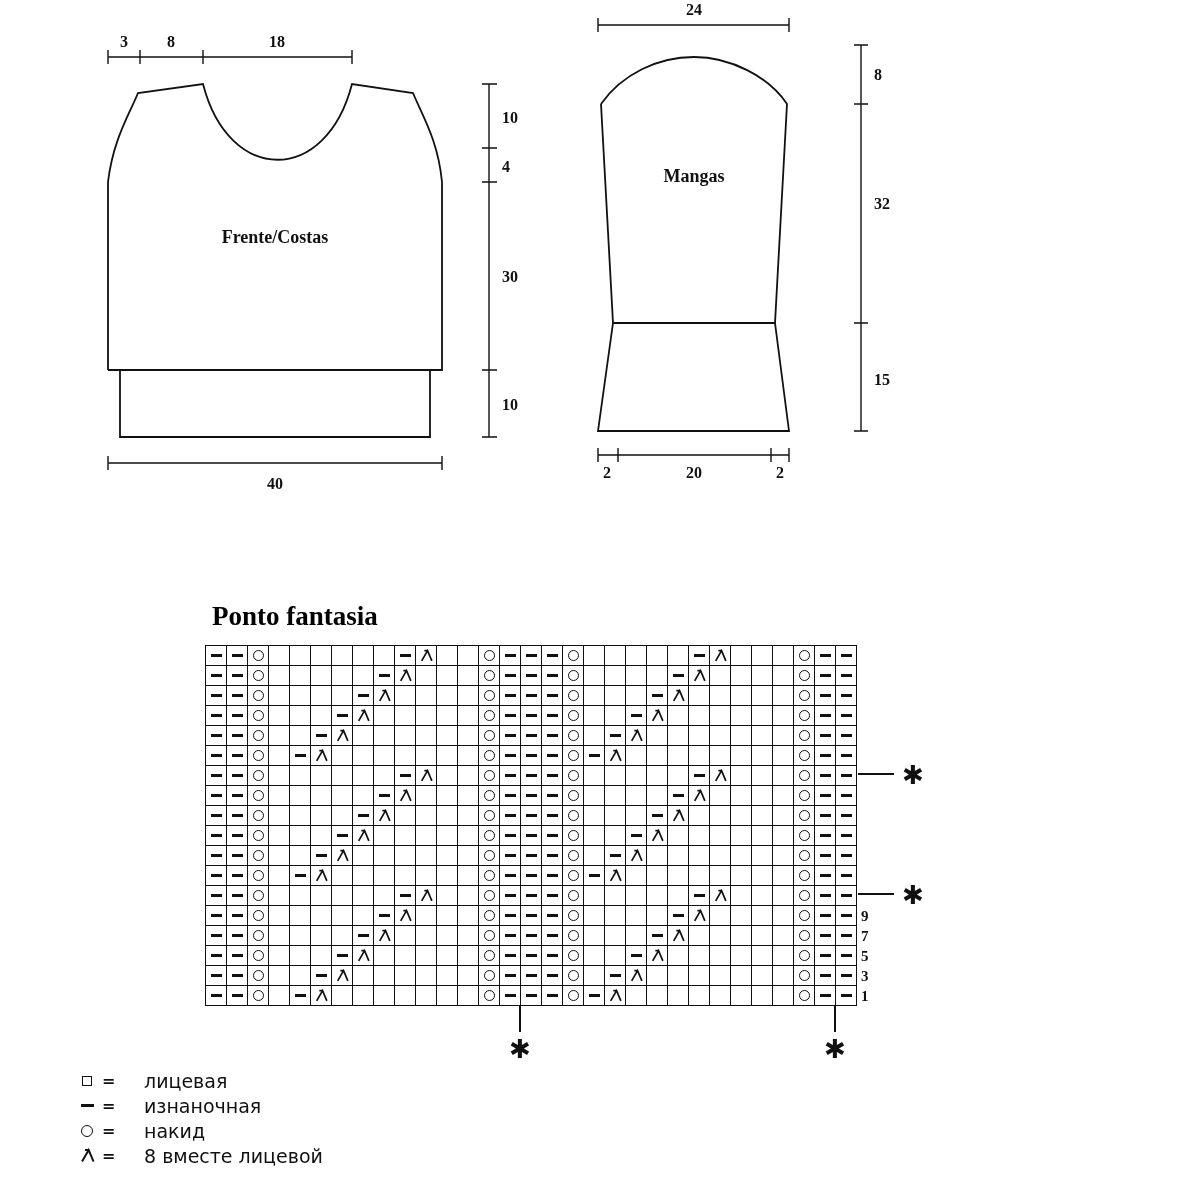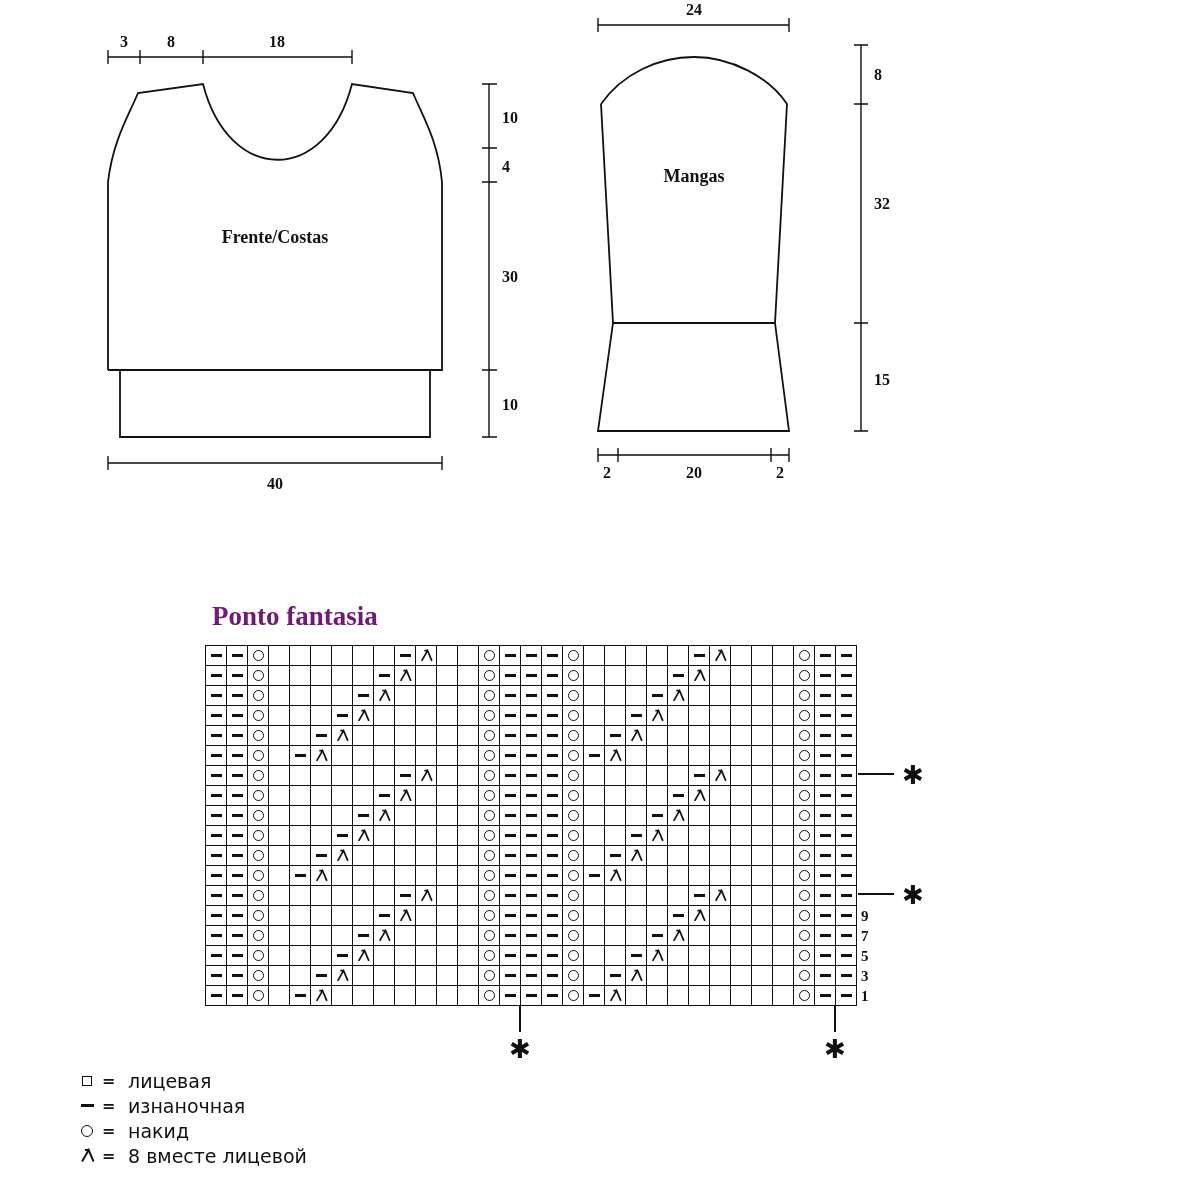--- a/index.html
+++ b/index.html
@@ -8,21 +8,21 @@
   .page { position:relative; width:1200px; height:1200px; background:#fff; overflow:hidden; }
 
   .schematics-svg { position:absolute; left:0; top:0; }
   .schematics-svg path, .schematics-svg line { stroke:#111; fill:none; }
   .piece-outline { stroke-width:1.8px; }
   .meas { stroke-width:1.4px; }
   .num { font:bold 16px "Liberation Serif", serif; fill:#111; }
   .piece-label { font:bold 18px "Liberation Serif", serif; fill:#111; }
 
   .chart-title { position:absolute; left:212px; top:601px;
-                 font:bold 27px "Liberation Serif", serif; color:#701a75; }
+                 font:bold 27px "Liberation Serif", serif; color:#000000; }
 
   .chart-grid { position:absolute; left:205px; top:645px;
                 border-left:1px solid #111; border-top:1px solid #111; background:#fff; }
   .chart-row { display:flex; position:relative; }
   .chart-cell { width:21px; height:20px; border-right:1px solid #111; border-bottom:1px solid #111;
                 display:flex; align-items:center; justify-content:center; background:#fff; }
   .sym-dash { width:11px; height:2.5px; background:#111; display:block; }
   .sym-circle { width:11px; height:11px; border:1.7px solid #111; border-radius:50%; display:block; }
   .sym-k3 { width:15px; height:15px; display:block; }
   .row-label { position:absolute; right:-26px; top:2px; width:22px;
@@ -30,21 +30,21 @@
 
   .asterisk { position:absolute; width:30px; text-align:center;
               font:bold 26px "DejaVu Sans", sans-serif; color:#111; line-height:1; }
   .marker-line-h { position:absolute; height:2px; background:#111; }
   .marker-line-v { position:absolute; width:2px; background:#111; }
 
   .legend { position:absolute; left:72px; top:1068px; }
   .legend-row { display:flex; align-items:center; height:25px; }
   .legend-sym { width:30px; display:flex; justify-content:center; align-items:center; }
   .legend-eq { width:26px; font:bold 16px "DejaVu Sans", sans-serif; }
-  .legend-text { font:19px "DejaVu Sans", sans-serif; margin-left:0; }
+  .legend-text { font:19px "DejaVu Sans", sans-serif; margin-left:16px; }
   .lg-square { width:10px; height:10px; border:1.8px solid #111; display:block; }
   .lg-dash { width:13px; height:2.6px; background:#111; display:block; }
   .lg-circle { width:12px; height:12px; border:1.8px solid #111; border-radius:50%; display:block; }
   .lg-k3 { width:17px; height:17px; display:block; }
 </style>
 </head>
 <body>
 
 <div class="page">
 

